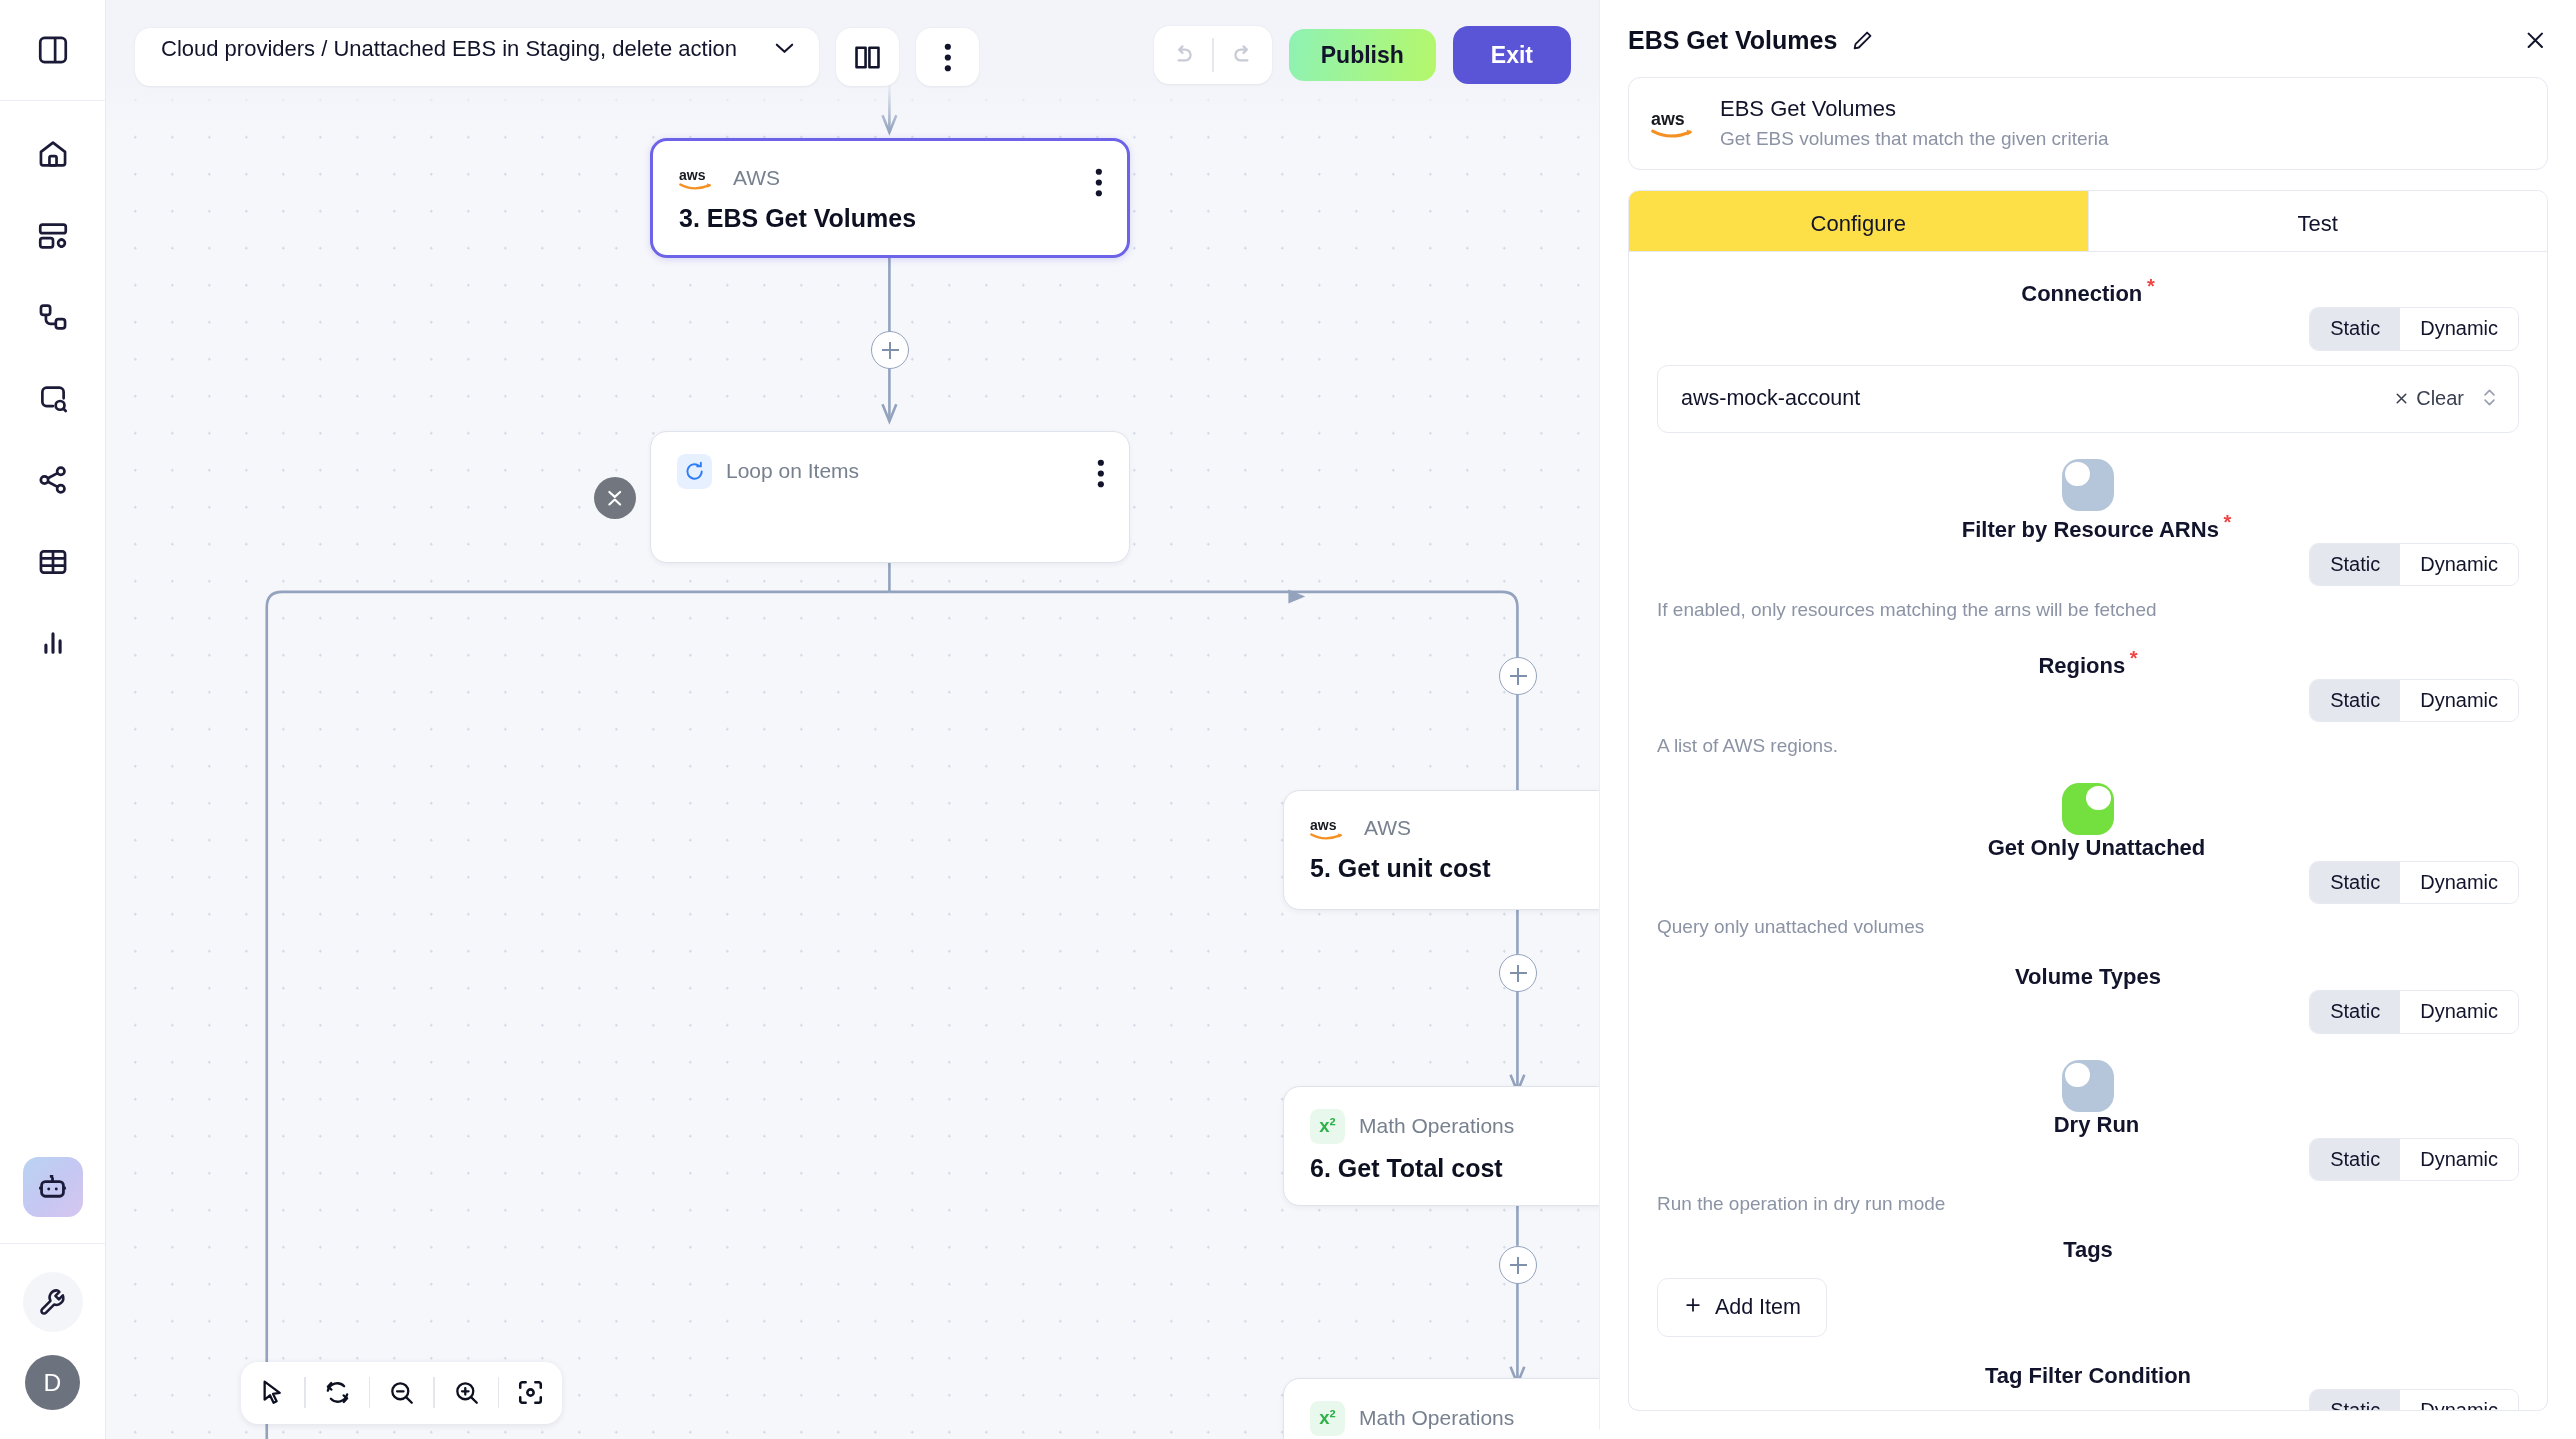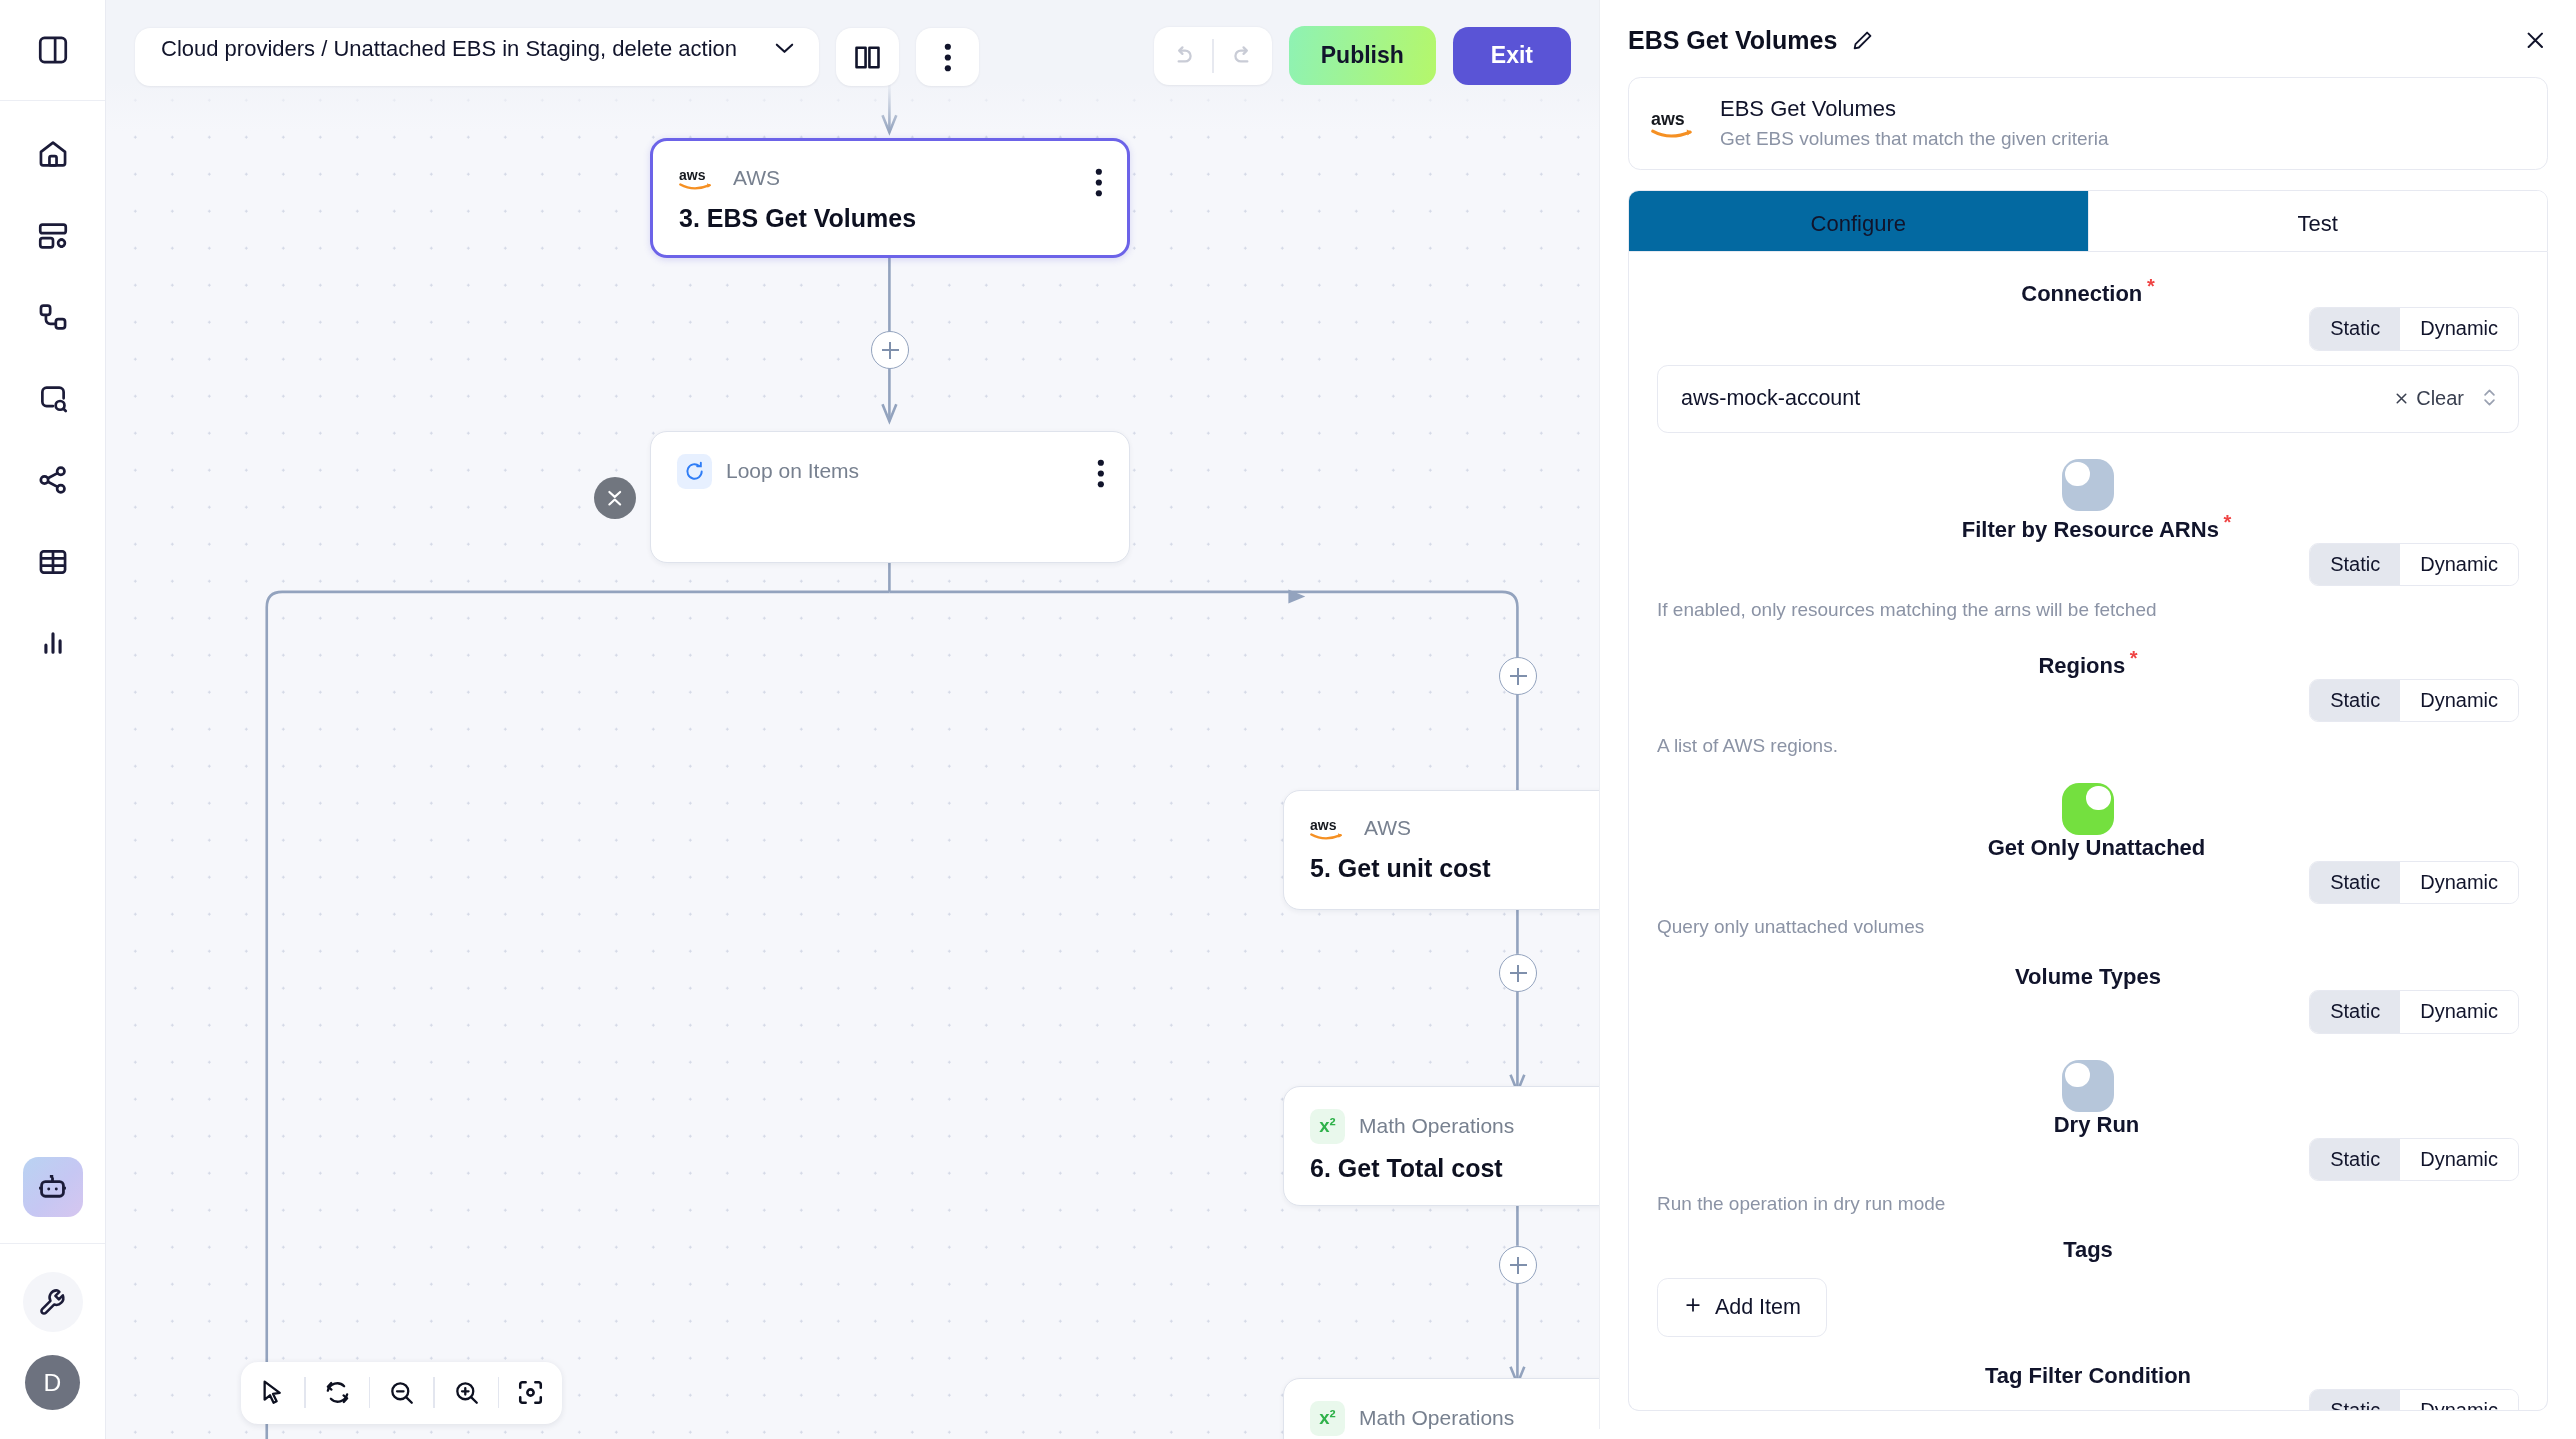--- a/index.html
+++ b/index.html
@@ -82,21 +82,21 @@
   .topbar-right { position:absolute; top:26px; right: 0; display:flex;
                   align-items:center; gap: 17px; z-index: 21; }
   .undo-pill {
     height: 58px; background:#fff; border-radius: 15.4px; display:flex;
     align-items:center; box-shadow: 0 0.8px 2.3px rgba(22,28,52,.07);
   }
   .undo-half { width: 58px; height:58px; display:flex; align-items:center;
                justify-content:center; cursor:pointer; }
   .undo-sep { width: 1.5px; height: 34px; background: #e7e9f0; }
   .btn-publish {
-    height: 59px; padding: 0 32px; border-radius: 15.4px; border: none;
+    height: 52px; padding: 0 32px; border-radius: 15.4px; border: none;
     background: linear-gradient(100deg,#8ef2b4 0%,#b5f76a 100%);
     color:#11142b; font-size: 23px; font-weight: 700; cursor:pointer;
     font-family: "Liberation Sans", sans-serif;
   }
   .btn-exit {
     height: 58px; padding: 0 38px; border-radius: 15.4px; border:none;
     background: #5a54d6; color:#fff; font-size: 23px; font-weight: 700;
     cursor:pointer; font-family: "Liberation Sans", sans-serif;
   }
 
@@ -160,21 +160,21 @@
     margin: 21.5px 28px 0 28px; border: 1.5px solid #e7e9f1; border-radius: 12.3px;
     padding: 18.5px 21.5px; display:flex; align-items:center; gap: 18.5px;
   }
   .node-card-title { font-size: 22px; color:#11142b; }
   .node-card-desc { font-size: 19px; color:#8b93a5; margin-top: 6.2px; }
 
   .tabs { margin: 20px 28px 0 28px; display:flex; border: 1.5px solid #e7e9f1;
           border-radius: 10.8px 10.8px 0 0; overflow:hidden; }
   .tab { flex:1; text-align:center; padding: 20px 0; font-size: 22px;
          color:#11142b; cursor:pointer; background:#fff; }
-  .tab.active { background:#0369a1; }
+  .tab.active { background:#fde047; }
   .tab + .tab { border-left: 1.5px solid #e7e9f1; }
 
   .panel-body {
     flex:1 1 auto; overflow:hidden; padding: 0 28px 7.7px 28px;
     border-left:1.5px solid #e7e9f1; border-right:1.5px solid #e7e9f1;
     border-bottom:1.5px solid #e7e9f1; border-radius: 0 0 10.8px 10.8px;
     margin: 0 28px 18.5px 28px;
   }
   .field { margin-top: 26px; }
   .field:first-child { margin-top: 23px; }

